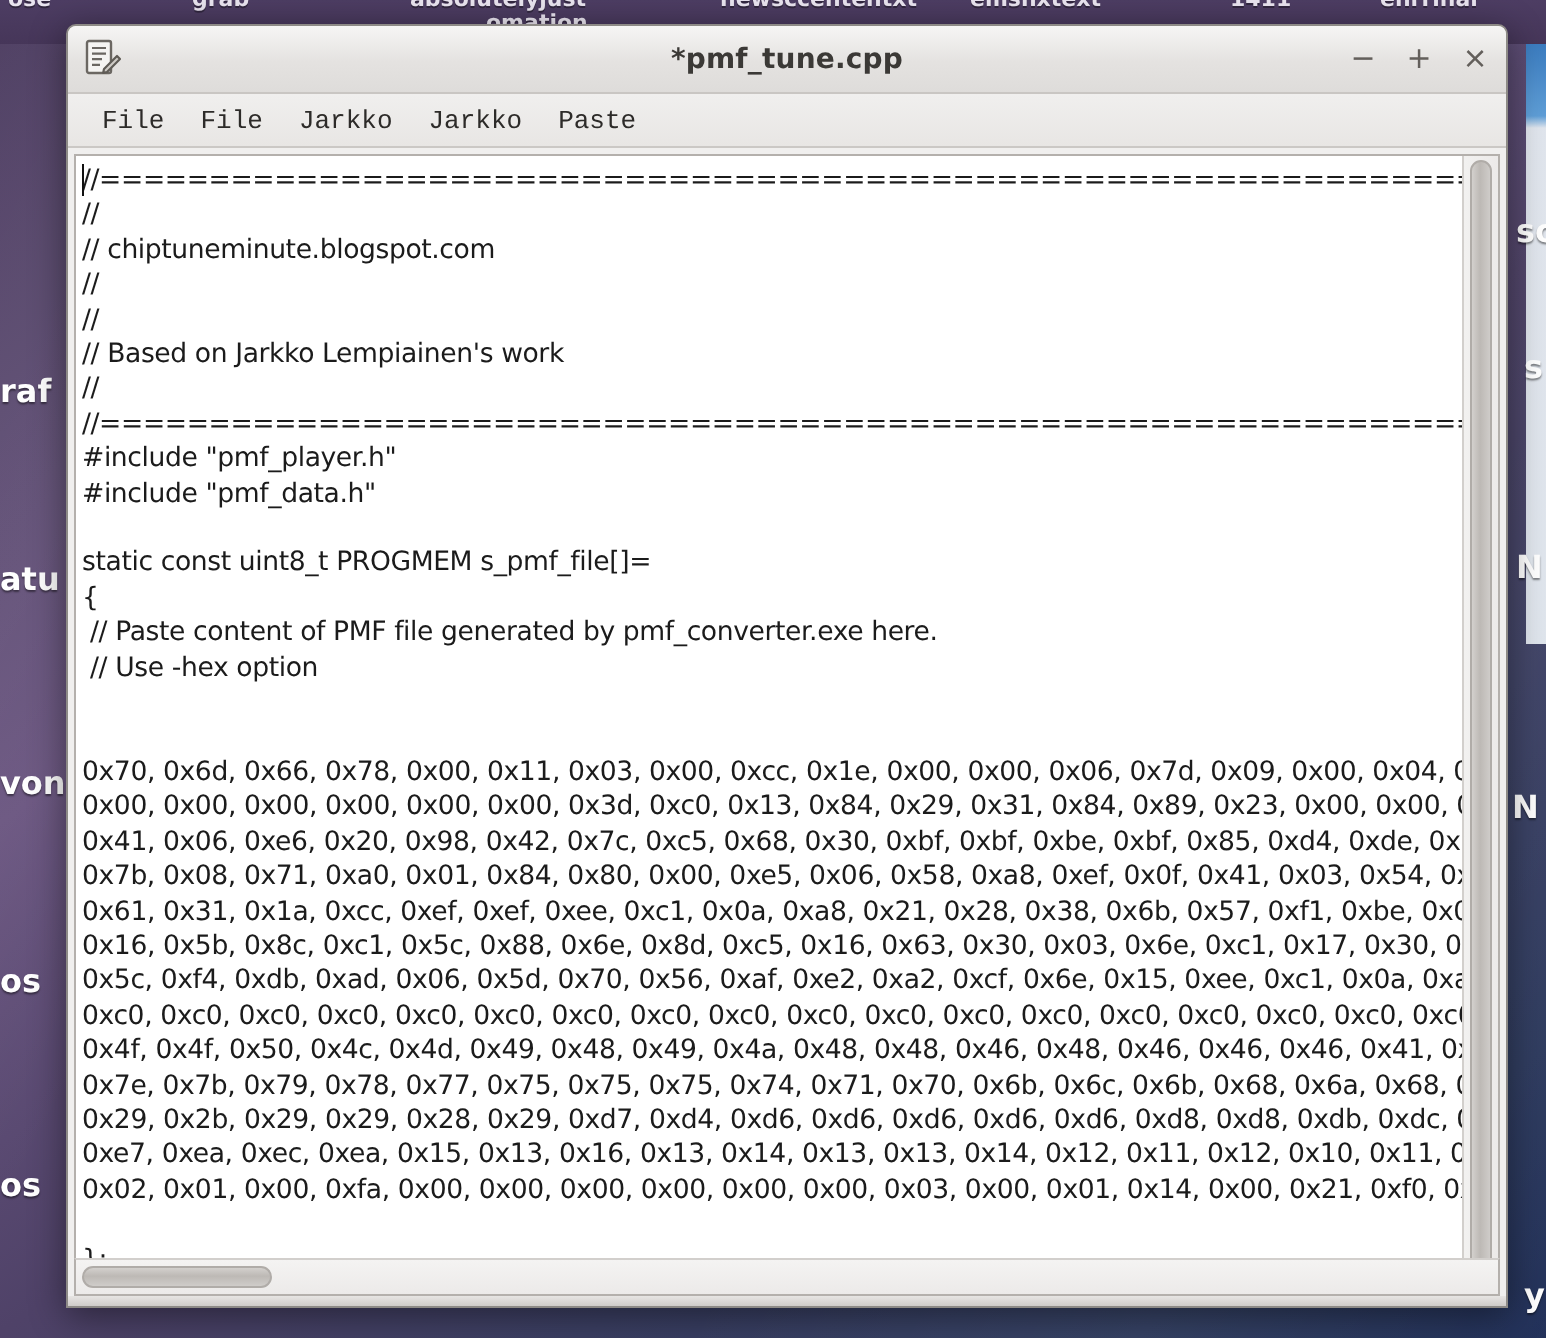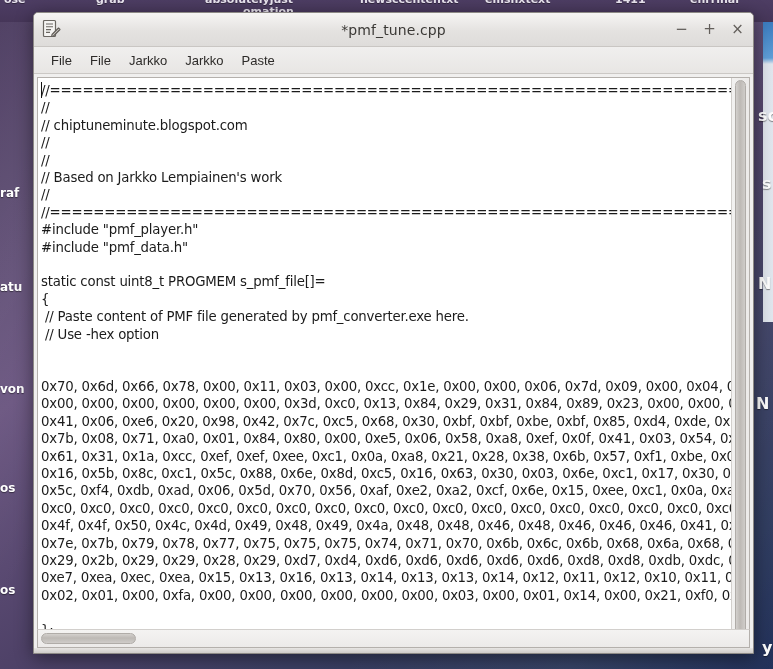--- a/index.html
+++ b/index.html
@@ -60,21 +60,21 @@
     font-weight: bold;
     white-space: nowrap;
     text-shadow: 0 1px 0 rgba(0,0,0,0.35);
   }
 
   
   .edge-label-left {
     position: absolute;
     left: 0;
     color: #ffffff;
-    font-size: 12px;
+    font-size: 16px;
     font-weight: bold;
     font-family: "DejaVu Sans", sans-serif;
     white-space: nowrap;
     text-shadow: 0 1px 1px rgba(0,0,0,0.45);
   }
   .edge-label-right {
     position: absolute;
     color: #ffffff;
     font-size: 16px;
     font-weight: bold;
@@ -126,21 +126,21 @@
     left: 7px;
     top: 6px;
     width: 20px;
     height: 20px;
   }
   #win-title {
     position: absolute;
     left: 0; right: 0;
     text-align: center;
     font-size: 14px;
-    font-weight: normal;
+    font-weight: bold;
     color: #3b3936;
     font-family: "DejaVu Sans", sans-serif;
     letter-spacing: 0.1px;
   }
   #win-controls {
     position: absolute;
     right: 8px;
     top: 0;
     height: 33px;
     display: flex;
@@ -169,21 +169,21 @@
     display: flex;
     align-items: center;
     padding-left: 8px;
     box-sizing: border-box;
   }
   .menu-item {
     font-size: 13px;
     color: #2d2b29;
     padding: 3px 9px;
     cursor: default;
-    font-family: Liberation Sans, sans-serif;
+    font-family: Liberation Mono, monospace;
     border-radius: 3px;
   }
 
   
   #doc-area {
     flex: 1 1 auto;
     display: flex;
     flex-direction: column;
     background: #f0efee;
     padding: 3px 3px 0 3px;

